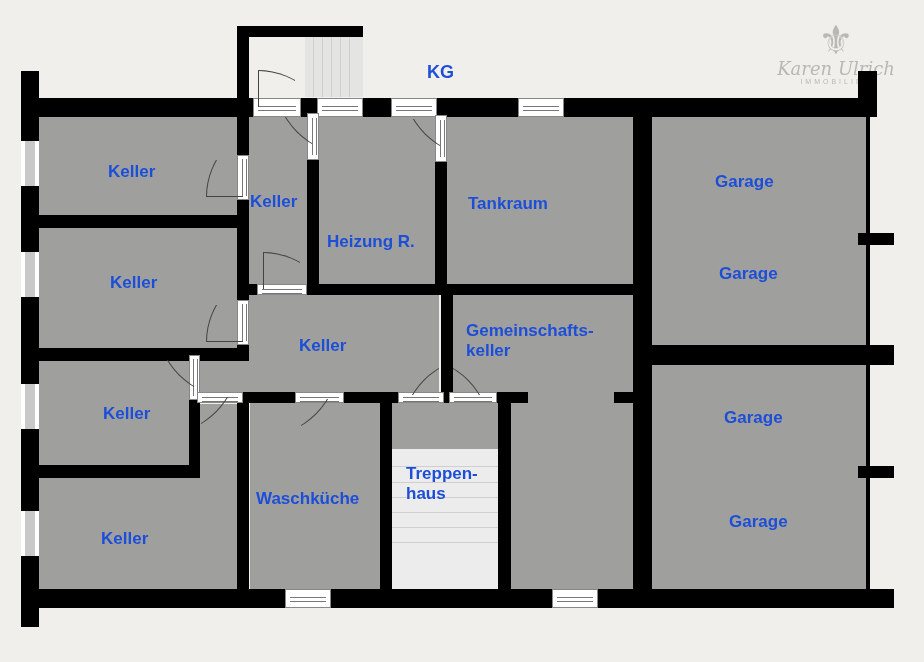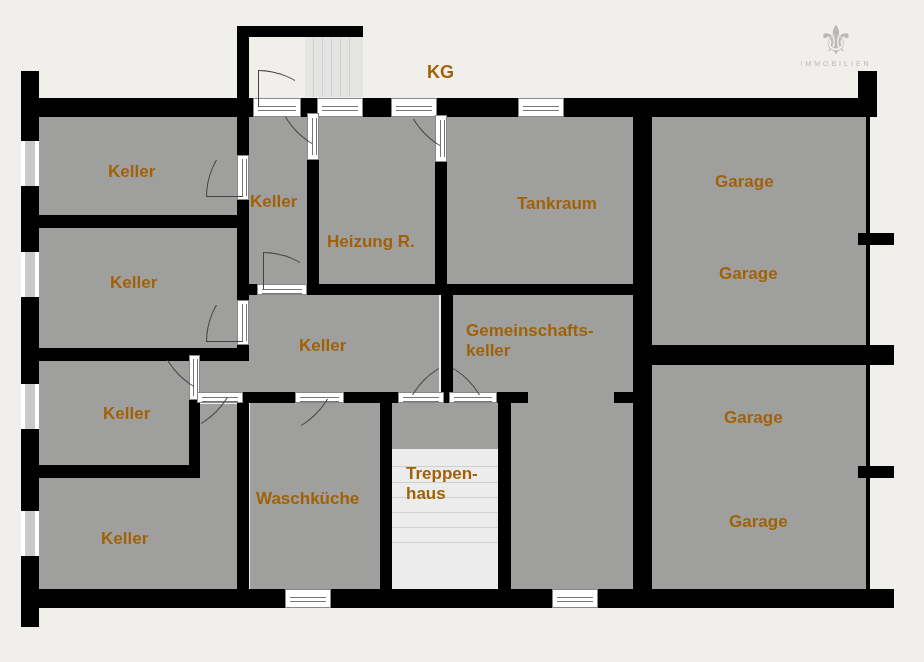--- a/index.html
+++ b/index.html
@@ -4,33 +4,34 @@
 <style>
   html, body { margin:0; padding:0; }
   body { width:924px; height:662px; background:#f0efeb; position:relative; overflow:hidden; font-family:"Liberation Sans", sans-serif; }
   .room { position:absolute; background:#9f9f9e; }
   .light { position:absolute; background:#ececec; }
   .wall { position:absolute; background:#000; }
   .win { position:absolute; background:#fff; border:1px solid #888; box-sizing:border-box; }
   .win.h::after { content:""; position:absolute; left:8%; right:8%; top:40%; height:3px; border-top:1px solid #777; border-bottom:1px solid #777; }
   .win.v::after { content:""; position:absolute; top:8%; bottom:8%; left:35%; width:3px; border-left:1px solid #777; border-right:1px solid #777; }
   .sidewin { position:absolute; background:#c8c8c8; border-left:4px solid #fff; border-right:4px solid #fff; box-sizing:border-box; }
-  .label { position:absolute; font-weight:bold; font-size:17px; color:#a16207; line-height:20px; white-space:pre; }
+  .label { position:absolute; font-weight:bold; font-size:17px; color:#1d4ed8; line-height:20px; white-space:pre; }
   .arc { position:absolute; border:1px solid #444; box-sizing:border-box; }
   .stair-line { position:absolute; height:1px; background:#cfcfcf; }
   .logo { position:absolute; left:768px; top:20px; width:136px; text-align:center; color:#b9b8b4; }
   .logo .fleur { font-size:40px; line-height:40px; }
   .logo .name { font-family:"DejaVu Serif", serif; font-style:italic; font-size:18px; line-height:18px; }
   .logo .sub { font-size:7px; letter-spacing:3px; }
 </style>
 </head>
 <body>
 
 <div class="logo">
   <div class="fleur">⚜</div>
+  <div class="name">Karen Ulrich</div>
   <div class="sub">IMMOBILIEN</div>
 </div>
 
 <div class="label" style="left:427px;top:62px;font-size:18px;">KG</div>
 
 <div class="light" style="left:305px;top:37px;width:58px;height:60px;background:#e4e4e2;"></div>
 <div class="stair-line" style="left:313px;top:37px;width:1px;height:60px;"></div>
 <div class="stair-line" style="left:322px;top:37px;width:1px;height:60px;"></div>
 <div class="stair-line" style="left:331px;top:37px;width:1px;height:60px;"></div>
 <div class="stair-line" style="left:340px;top:37px;width:1px;height:60px;"></div>
@@ -138,21 +139,21 @@
 <div class="arc" style="left:263px;top:252px;width:74px;height:74px;border-radius:0 100% 0 0;clip-path:inset(0 50% 50% 0);"></div>
 <div class="arc" style="left:157px;top:323px;width:74px;height:74px;border-radius:0 0 0 100%;clip-path:inset(50% 50% 0 0);"></div>
 <div class="arc" style="left:164px;top:360px;width:74px;height:74px;border-radius:0 0 100% 0;clip-path:inset(50% 0 0 50%);"></div>
 <div class="arc" style="left:264px;top:362px;width:74px;height:74px;border-radius:0 0 100% 0;clip-path:inset(50% 0 0 50%);"></div>
 <div class="arc" style="left:402px;top:358px;width:74px;height:74px;border-radius:100% 0 0 0;clip-path:inset(0 50% 50% 0);"></div>
 <div class="arc" style="left:416px;top:358px;width:74px;height:74px;border-radius:0 100% 0 0;clip-path:inset(0 0 50% 50%);"></div>
 
 <div class="label" style="left:108px;top:162px;">Keller</div>
 <div class="label" style="left:250px;top:192px;">Keller</div>
 <div class="label" style="left:327px;top:194px;margin-top:38px;">Heizung R.</div>
-<div class="label" style="left:517px;top:194px;">Tankraum</div>
+<div class="label" style="left:468px;top:194px;">Tankraum</div>
 <div class="label" style="left:110px;top:273px;">Keller</div>
 <div class="label" style="left:299px;top:336px;">Keller</div>
 <div class="label" style="left:466px;top:321px;">Gemeinschafts-
 keller</div>
 <div class="label" style="left:103px;top:404px;">Keller</div>
 <div class="label" style="left:101px;top:529px;">Keller</div>
 <div class="label" style="left:256px;top:489px;">Waschküche</div>
 <div class="label" style="left:406px;top:464px;">Treppen-
 haus</div>
 <div class="label" style="left:715px;top:172px;">Garage</div>

